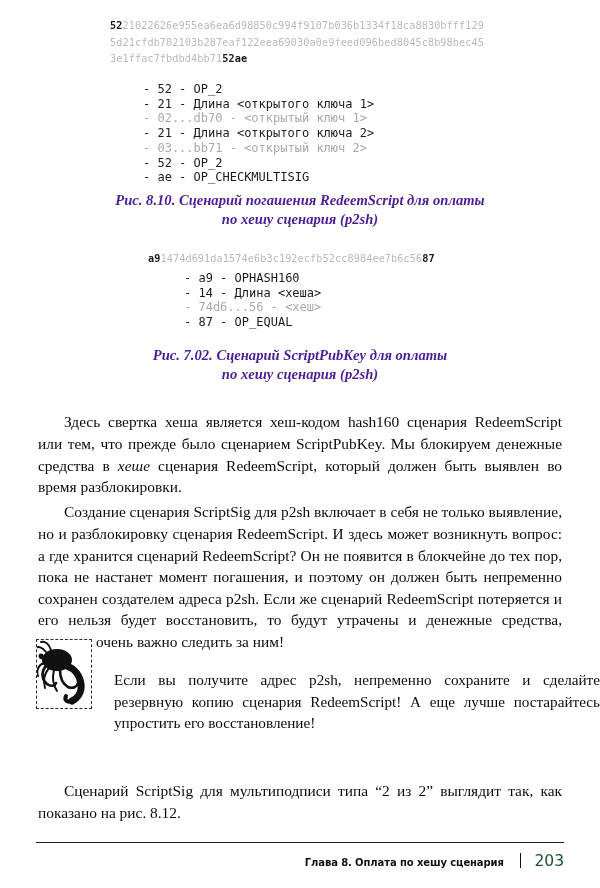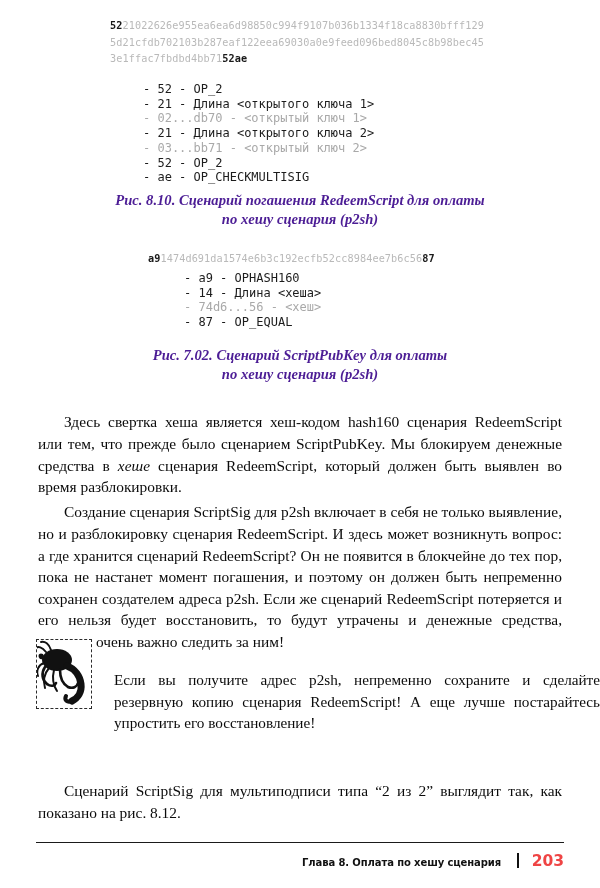--- a/index.html
+++ b/index.html
@@ -167,22 +167,22 @@
     display: inline-block;
     width: 1.6px;
     height: 15px;
     background: #111;
     margin: 0 13px 0 16px;
     position: relative;
     top: 2px;
   }
   .footer-page {
     font-size: 15.5px;
-    font-weight: bold;
-    color: #ef4444;
+    font-weight: normal;
+    color: #14532d;
   }
 </style>
 </head>
 <body>
 
 <div class="page">
 
   <div class="hexblock hex1"><b>52</b><span>21022626e955ea6ea6d98850c994f9107b036b1334f18ca8830bfff129</span>
 <span>5d21cfdb702103b287eaf122eea69030a0e9feed096bed8045c8b98bec45</span>
 <span>3e1ffac7fbdbd4bb71</span><b>52ae</b></div>

